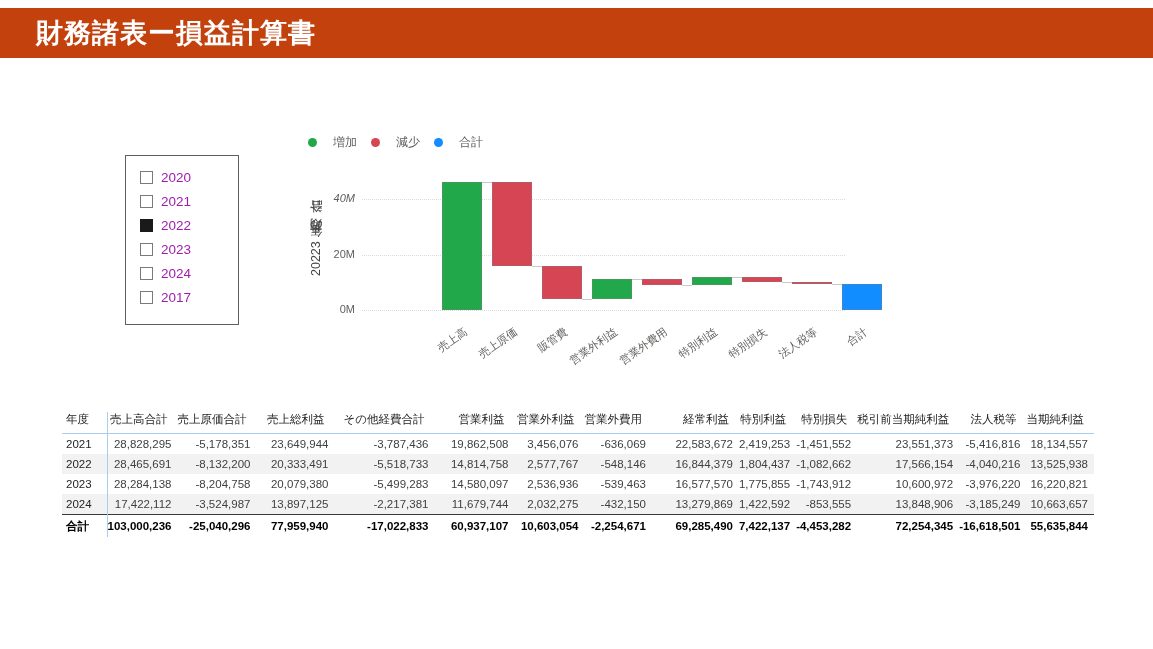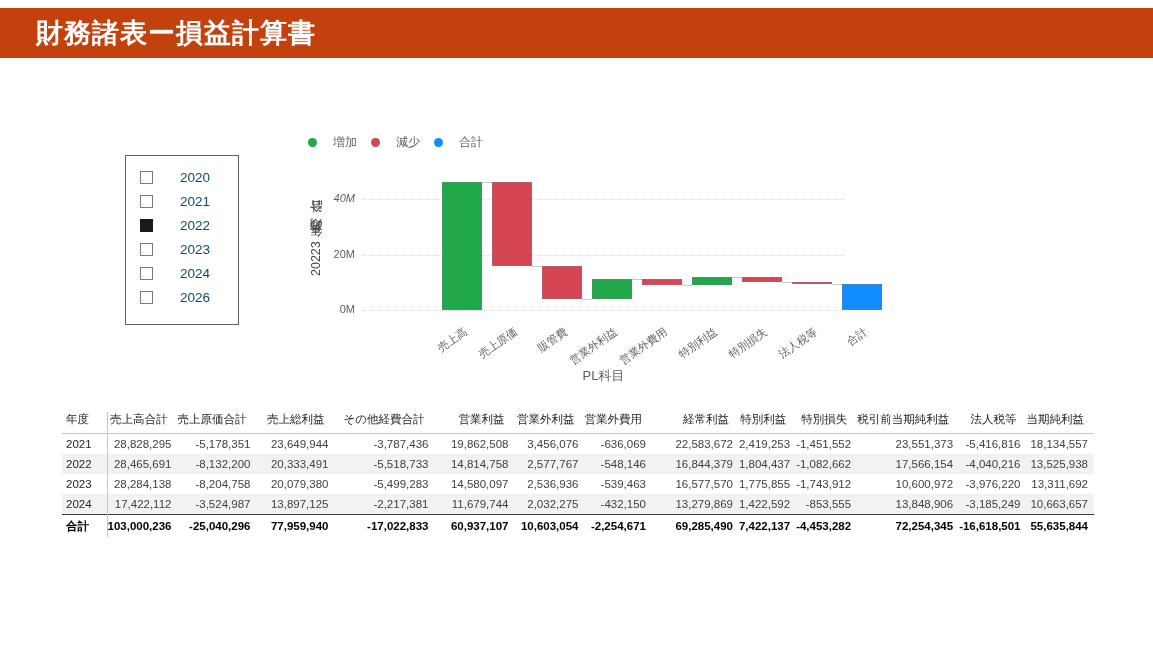--- a/index.html
+++ b/index.html
@@ -9,21 +9,21 @@
   }
   
   .title-bar{position:absolute;left:0;top:8px;width:1153px;height:50px;background:#c2410c;display:flex;align-items:center;}
   .title-bar h1{margin:0 0 0 36px;font-size:27px;font-weight:bold;color:#fff;letter-spacing:1px;}
   
   .slicer{position:absolute;left:125px;top:155px;width:114px;height:170px;border:1px solid #5f5f5f;background:#fff;box-sizing:border-box;}
   .slicer-list{padding-top:9px;}
   .slicer-item{display:flex;align-items:center;height:24px;padding-left:14px;cursor:pointer;}
   .cbx{width:13px;height:13px;border:1px solid #7a7a7a;background:#fff;box-sizing:border-box;flex:0 0 13px;}
   .cbx.checked{background:#1a1a1a;border-color:#1a1a1a;}
-  .slicer-item span.lbl{margin-left:27px;font-size:13.5px;color:#0c4a6e;}
+  .slicer-item span.lbl{margin-left:8px;font-size:13.5px;color:#a21caf;}
   
   .chart{position:absolute;left:300px;top:155px;width:560px;height:240px;}
   .legend{position:absolute;left:8px;top:-21px;display:flex;gap:14px;font-size:12px;color:#605E5C;align-items:center;}
   .legend .li{display:flex;align-items:center;gap:16px;}
   .legend .dot{width:9px;height:9px;border-radius:50%;}
   .ylab{position:absolute;left:8px;top:20px;height:150px;display:flex;align-items:center;justify-content:center;
         writing-mode:vertical-rl;transform:rotate(180deg);font-size:12.5px;color:#444;}
   .ytick{position:absolute;left:0;width:55px;text-align:right;font-size:11px;color:#605E5C;}
   .plot{position:absolute;left:62px;top:0;width:483px;height:235px;}
   .gridline{position:absolute;left:0;width:483px;height:0;border-top:1px dotted #DCDCDC;}
@@ -66,21 +66,21 @@
       <div class="slicer-item">
         <span class="cbx"></span>
         <span class="lbl">2023</span>
       </div>
       <div class="slicer-item">
         <span class="cbx"></span>
         <span class="lbl">2024</span>
       </div>
       <div class="slicer-item">
         <span class="cbx"></span>
-        <span class="lbl">2026</span>
+        <span class="lbl">2017</span>
       </div>
     </div>
 </div>
 
 <div class="chart">
   <div class="legend" id="legend">
       <div class="li">
         <span class="dot" style="background: rgb(33, 168, 75);"></span>
         <span>増加</span>
       </div>
@@ -123,21 +123,20 @@
       <div class="xcat" style="left: 268px; top: 168px;">特別利益</div>
       <div class="bar" style="left: 380px; top: 121.7px; width: 40px; height: 4.995px; background: rgb(214, 69, 84);"></div>
       <div class="connector" style="left: 420px; width: 10px; top: 126.695px;"></div>
       <div class="xcat" style="left: 318px; top: 168px;">特別損失</div>
       <div class="bar" style="left: 430px; top: 126.695px; width: 40px; height: 2px; background: rgb(214, 69, 84);"></div>
       <div class="connector" style="left: 470px; width: 10px; top: 128.637px;"></div>
       <div class="xcat" style="left: 368px; top: 168px;">法人税等</div>
       <div class="bar" style="left: 480px; top: 128.637px; width: 40px; height: 26.3625px; background: rgb(17, 141, 255);"></div>
       <div class="xcat" style="left: 418px; top: 168px;">合計</div>
     </div>
-  <div class="xtitle">PL科目</div>
 </div>
 
 <div class="matrix">
   <table>
     <colgroup id="cols">
         <col style="width: 45px;">
         <col style="width: 66px;">
         <col style="width: 74px;">
         <col style="width: 78px;">
         <col style="width: 100px;">
@@ -209,21 +208,21 @@
           <td>20,079,380</td>
           <td>-5,499,283</td>
           <td>14,580,097</td>
           <td>2,536,936</td>
           <td>-539,463</td>
           <td>16,577,570</td>
           <td>1,775,855</td>
           <td>-1,743,912</td>
           <td>10,600,972</td>
           <td>-3,976,220</td>
-          <td>13,311,692</td>
+          <td>16,220,821</td>
         </tr>
         <tr class="alt">
           <td>2024</td>
           <td>17,422,112</td>
           <td>-3,524,987</td>
           <td>13,897,125</td>
           <td>-2,217,381</td>
           <td>11,679,744</td>
           <td>2,032,275</td>
           <td>-432,150</td>

